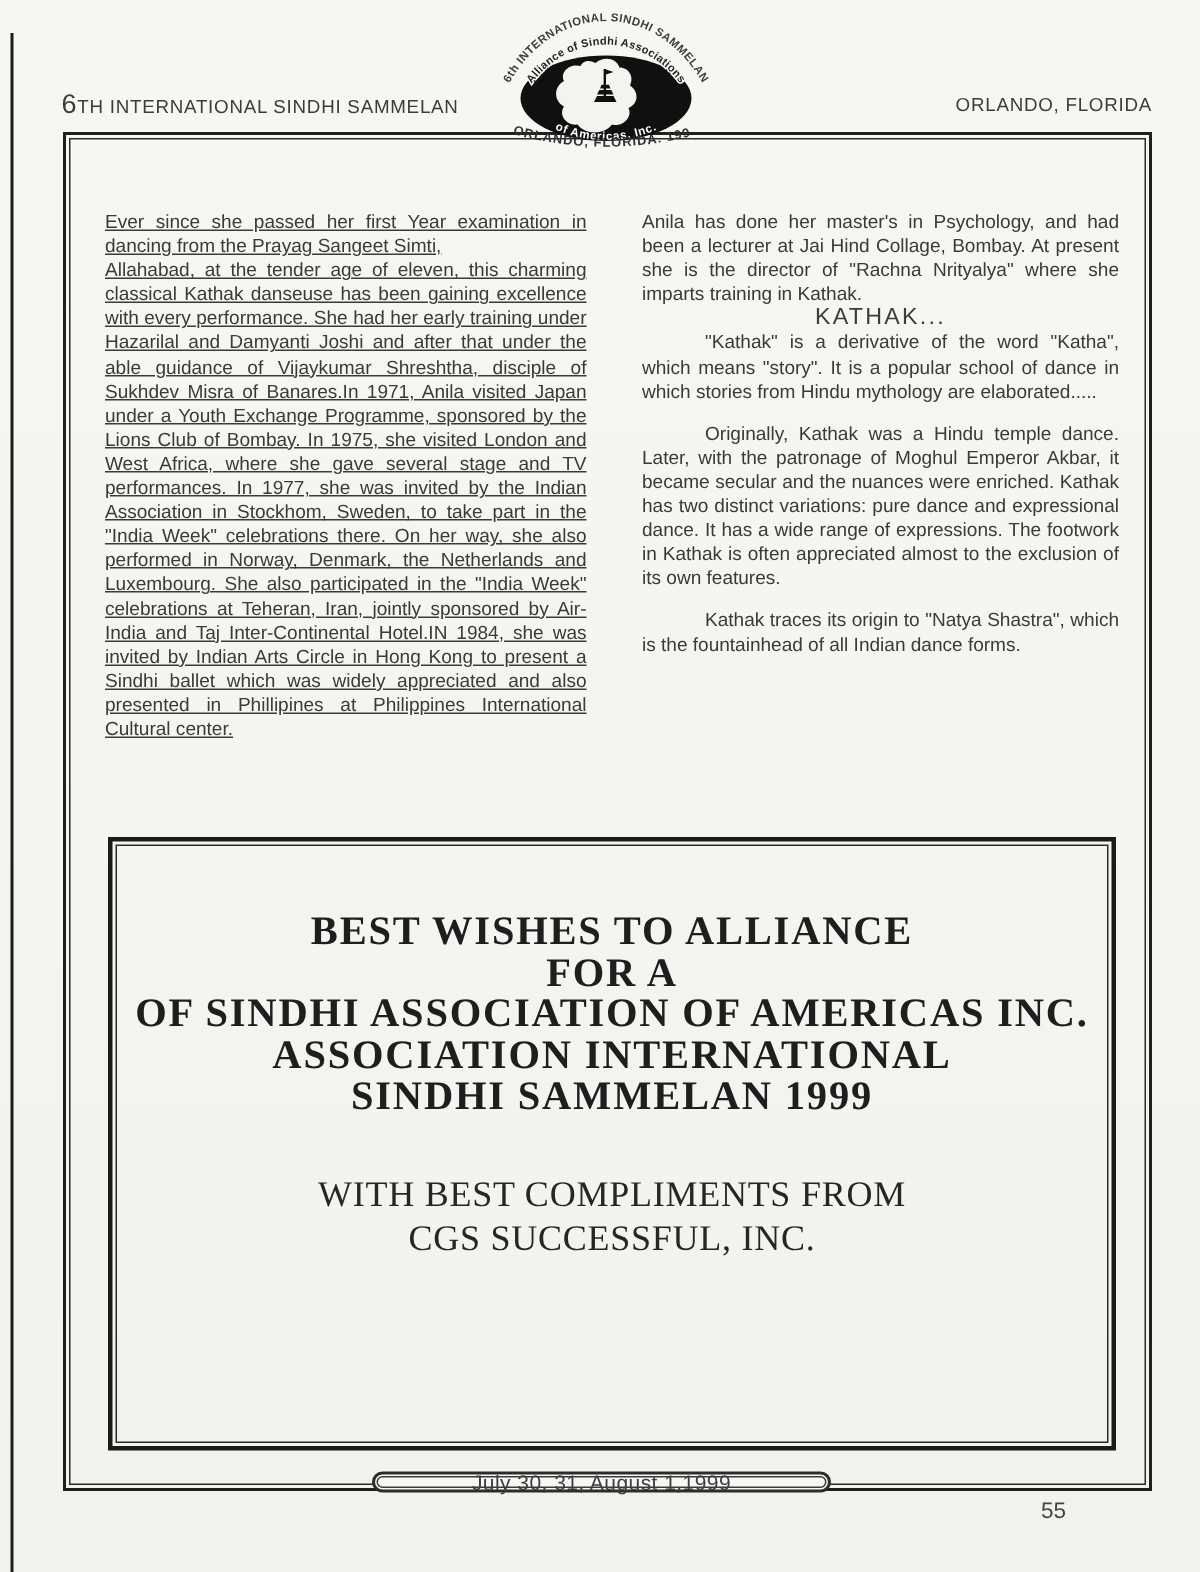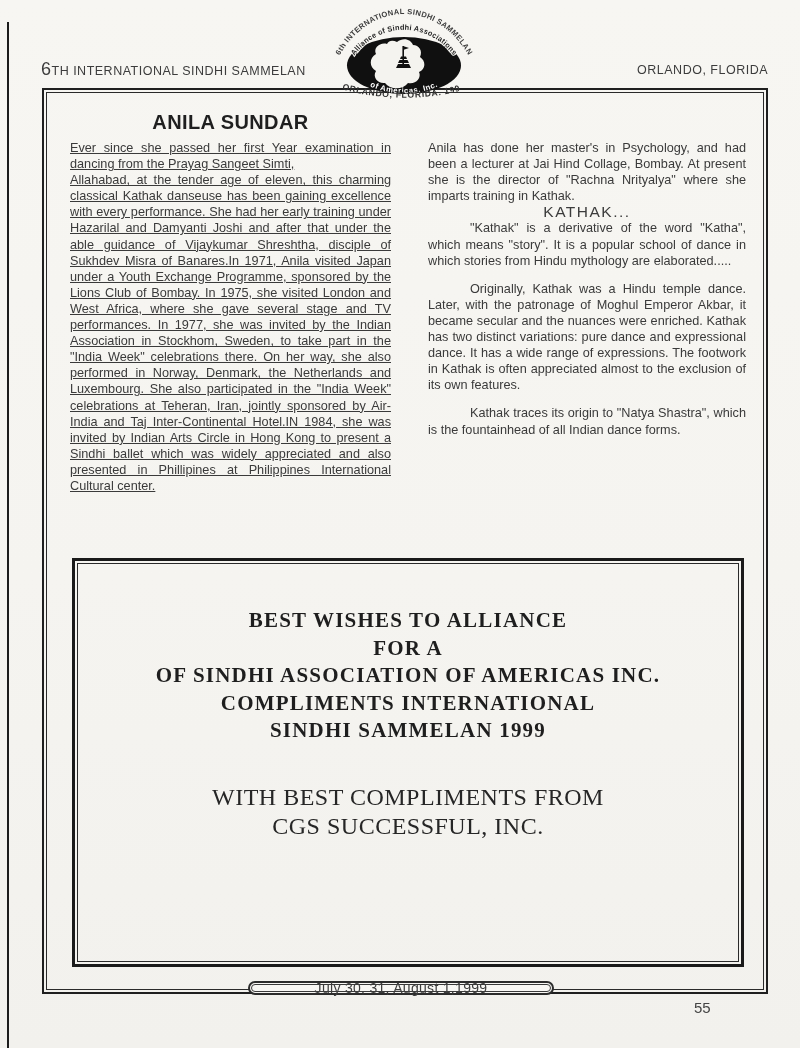--- a/index.html
+++ b/index.html
@@ -31,21 +31,21 @@
   .col p{margin:0;}
   .col p.indent{text-indent:42px;}
   .col p.sp{margin-top:12px;}
   .kathak-heading{margin:21px 0 13px; text-align:center; font-size:15.5px; font-weight:normal;
     letter-spacing:1.5px; color:#3c3c3c; text-indent:0;}
   
   .ad-box{position:absolute; left:72px; top:558px; width:666px; height:403px; border:3px solid #1a1a1a;}
   .ad-box-inner{position:absolute; inset:2px; border:1px solid #2a2a2a;}
   .ad-content{position:absolute; left:0; top:0; width:100%; text-align:center;
     font-family:"Liberation Serif", serif; color:#1e1e1e;}
-  .ad-greeting{margin-top:46px; font-size:21px; font-weight:bold; letter-spacing:1.2px; line-height:27.5px;}
+  .ad-greeting{margin-top:46px; font-size:27px; font-weight:bold; letter-spacing:1.2px; line-height:27.5px;}
   .ad-sponsor{margin-top:38px; font-size:24px; font-weight:normal; letter-spacing:.5px; line-height:29px; color:#262626;}
   .ad-address{margin-top:29px; font-size:24px; font-weight:normal; letter-spacing:.5px; line-height:29px; color:#262626;}
   .ad-line{white-space:nowrap;}
   
   .footer-pill{position:absolute; left:248px; top:981px; width:306px; height:14px; z-index:8;
     background:#f8f7f4; border:2px solid #2c2c2c; border-radius:16px; box-sizing:border-box;}
   .footer-pill-inner{position:absolute; inset:1px; border:1px solid #3a3a3a; border-radius:13px;
     display:flex; align-items:center; justify-content:center;
     font-size:14px; letter-spacing:.3px; color:#3d3d3d;}
   .page-number{position:absolute; left:694px; top:999px; font-size:15px; color:#444;}
@@ -79,21 +79,20 @@
       <path d="M 78 63 h 15 l -2 -4 h -11 z"></path>
       <path d="M 80 58 h 11 l -1.5 -3 h -8 z"></path>
       <path d="M 82 54 h 7 l -1 -2.5 h -5 z"></path>
     </g>
     <text class="arc-top"><textPath href="#arcTop" startOffset="50%" text-anchor="middle">6th INTERNATIONAL SINDHI SAMMELAN</textPath></text>
     <text class="arc-mid"><textPath href="#arcMid" startOffset="50%" text-anchor="middle">Alliance of Sindhi Associations</textPath></text>
     <text class="arc-bot-in"><textPath href="#arcBotIn" startOffset="50%" text-anchor="middle">of Americas, Inc.</textPath></text>
     <text class="arc-bot-out"><textPath href="#arcBotOut" startOffset="50%" text-anchor="middle">ORLANDO, FLORIDA. 1999</textPath></text>
   </svg>
 
-  <div class="article-title">ANILA SUNDAR</div>
 
   <div class="col col-left">
     <p>Ever since she passed her first Year examination in dancing from the Prayag Sangeet Simti,</p>
     <p>Allahabad, at the tender age of eleven, this charming classical Kathak danseuse has been gaining excellence with every performance. She had her early training under Hazarilal and Damyanti Joshi and after that under the able guidance of Vijaykumar Shreshtha, disciple of Sukhdev Misra of Banares.In 1971, Anila visited Japan under a Youth Exchange Programme, sponsored by the Lions Club of Bombay. In 1975, she visited London and West Africa, where she gave several stage and TV performances. In 1977, she was invited by the Indian Association in Stockhom, Sweden, to take part in the "India Week" celebrations there. On her way, she also performed in Norway, Denmark, the Netherlands and Luxembourg. She also participated in the "India Week" celebrations at Teheran, Iran, jointly sponsored by Air-India and Taj Inter-Continental Hotel.IN 1984, she was invited by Indian Arts Circle in Hong Kong to present a Sindhi ballet which was widely appreciated and also presented in Phillipines at Philippines International Cultural center.</p>
   </div>
 
   <div class="col col-right">
     <p>Anila has done her master's in Psychology, and had been a lecturer at Jai Hind Collage, Bombay. At present she is the director of "Rachna Nrityalya" where she imparts training in Kathak.</p>
     <p class="kathak-heading">KATHAK...</p>
     <p class="indent">"Kathak" is a derivative of the word "Katha", which means "story". It is a popular school of dance in which stories from Hindu mythology are elaborated.....</p>
@@ -101,21 +100,21 @@
     <p class="indent sp">Kathak traces its origin to "Natya Shastra", which is the fountainhead of all Indian dance forms.</p>
   </div>
 
   <div class="ad-box">
     <div class="ad-box-inner"></div>
     <div class="ad-content">
       <div class="ad-greeting">
         <div class="ad-line">BEST WISHES  TO ALLIANCE</div>
         <div class="ad-line">FOR A</div>
         <div class="ad-line">OF SINDHI ASSOCIATION OF AMERICAS INC.</div>
-        <div class="ad-line">COMPLIMENTS INTERNATIONAL</div>
+        <div class="ad-line">ASSOCIATION INTERNATIONAL</div>
         <div class="ad-line">SINDHI SAMMELAN 1999</div>
       </div>
       <div class="ad-sponsor">
         <div class="ad-line">WITH BEST COMPLIMENTS FROM</div>
         <div class="ad-line">CGS SUCCESSFUL, INC.</div>
       </div>
     </div>
   </div>
 
   <div class="footer-pill">

